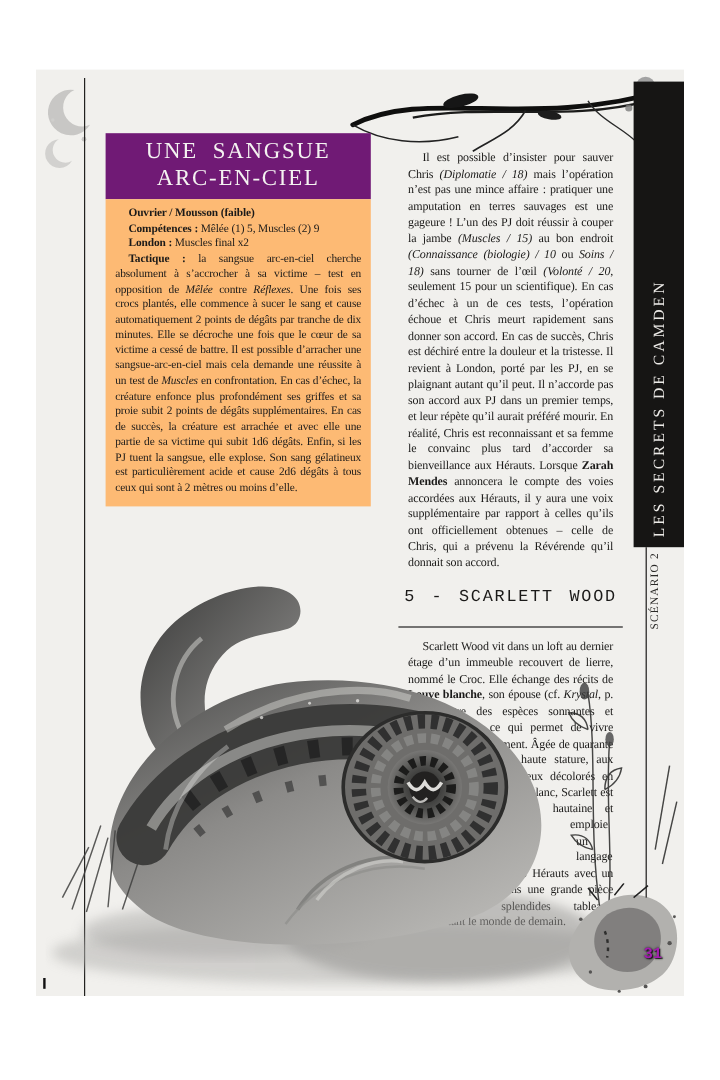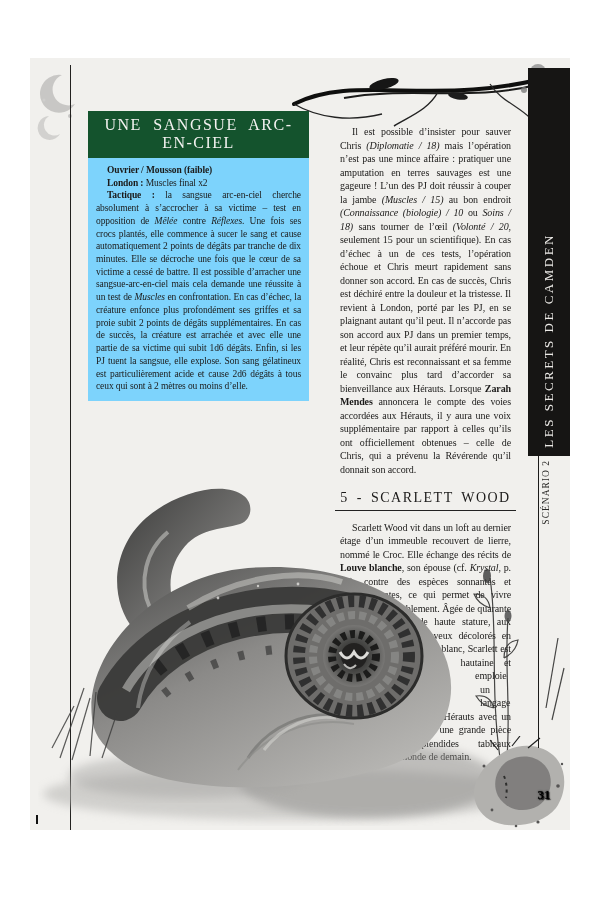--- a/index.html
+++ b/index.html
@@ -4,52 +4,52 @@
 <style>
   html,body{margin:0;padding:0;background:#ffffff;}
   .canvas{position:relative;width:600px;height:900px;background:#ffffff;overflow:hidden;
           font-family:"Liberation Serif", serif;color:#1b1a19;}
   .page{position:absolute;left:30px;top:58px;width:540px;height:772px;background:#f1f0ed;}
   .left-rule{position:absolute;left:40px;top:7px;width:1px;height:765px;background:#22211f;}
   .corner-tick{position:absolute;left:6px;top:757px;width:2px;height:9px;background:#111;}
 
   
   .statblock{position:absolute;left:58px;top:53px;width:221px;}
-  .sb-head{background:#14532d;color:#f4f3f1;text-align:center;font-size:16px;
+  .sb-head{background:#701a75;color:#f4f3f1;text-align:center;font-size:19px;
            letter-spacing:1.5px;word-spacing:6px;padding:5px 4px 6px;}
-  .sb-body{background:#7dd3fc;padding:6px 8px 8px;font-size:9.5px;line-height:1.34;
+  .sb-body{background:#fdba74;padding:6px 8px 8px;font-size:9.5px;line-height:1.34;
            letter-spacing:-0.1px;}
   .sb-body p{margin:0;text-align:justify;}
   .ind{text-indent:11px;}
   .b{font-weight:bold;}
   .i{font-style:italic;}
 
   
   .main-col{position:absolute;left:300px;top:57px;width:191px;font-size:10px;line-height:1.35;
             letter-spacing:-0.1px;}
   .main-col p{margin:10px;text-align:justify;text-indent:12px;}
   .section-title{margin:13px auto 9px;display:table;font-size:14px;font-weight:normal;
                  letter-spacing:1.5px;word-spacing:3px;border-bottom:1.5px solid #222;
-                 padding:0 5px 2px;white-space:nowrap;}
+                 padding:0 5px 14px;white-space:nowrap;font-family:Liberation Mono, monospace;}
   .scarlett{width:191px;}
   .cut{float:left;width:150px;height:185px;
        shape-outside:polygon(0 0,2px 0,2px 75px,55px 106px,100px 132px,140px 160px,150px 185px,0 185px);
        shape-margin:4px;}
 
   
   .side-bar{position:absolute;left:498px;top:10px;width:42px;height:388px;background:#161514;}
   .side-bar span{position:absolute;bottom:8px;left:50%;transform:translateX(-50%) rotate(180deg);
                  writing-mode:vertical-rl;color:#eceae7;font-size:13px;letter-spacing:2.5px;
                  white-space:nowrap;}
   .side-line{position:absolute;left:508px;top:398px;width:1px;height:292px;background:#1c1b1a;}
   .scenario-v{position:absolute;left:511px;top:402px;writing-mode:vertical-rl;
               transform:rotate(180deg);font-size:9.5px;letter-spacing:1px;color:#2a2927;
               white-space:nowrap;}
   .page-num{position:absolute;left:494px;top:729px;width:40px;text-align:center;font-size:13px;
-            font-weight:bold;color:#000000;text-shadow:0 0 2px #222,1px 1px 1px #111;}
+            font-weight:bold;color:#a21caf;text-shadow:0 0 2px #222,1px 1px 1px #111;font-family:Liberation Mono, monospace;}
 
   svg{position:absolute;display:block;}
   .svg-ink{left:258px;top:-2px;}
   .svg-crescent{left:6px;top:12px;}
   .svg-leech{left:8px;top:400px;}
   .svg-boot{left:438px;top:678px;}
 </style>
 </head>
 <body>
 
@@ -76,20 +76,21 @@
       <ellipse cx="170" cy="40" rx="10" ry="3.5" fill="#1d1d1d" transform="rotate(10 170 40)"></ellipse>
       <circle cx="250" cy="16" r="8" fill="#9a9a9a" opacity="0.9"></circle>
       <path d="M258,26 l14,-6 l6,12 l-12,8 Z" fill="#6f6f6e" opacity="0.85"></path>
       <circle cx="236" cy="34" r="3" fill="#7d7d7c" opacity="0.8"></circle>
     </svg>
 
     <div class="statblock">
       <div class="sb-head">UNE SANGSUE ARC-EN-CIEL</div>
       <div class="sb-body">
         <p class="ind"><span class="b">Ouvrier / Mousson (faible)</span></p>
+        <p class="ind"><span class="b">Compétences :</span><span> Mêlée (1) 5, Muscles (2) 9</span></p>
         <p class="ind"><span class="b">London :</span><span> Muscles final x2</span></p>
         <p class="ind"><span class="b">Tactique :</span><span><span> la sangsue arc-en-ciel cherche absolument à s’accrocher à sa victime – test en opposition de </span><span class="i">Mêlée</span><span> contre </span><span class="i">Réflexes</span><span>. Une fois ses crocs plantés, elle commence à sucer le sang et cause automatiquement 2 points de dégâts par tranche de dix minutes. Elle se décroche une fois que le cœur de sa victime a cessé de battre. Il est possible d’arracher une sangsue-arc-en-ciel mais cela demande une réussite à un test de </span><span class="i">Muscles</span><span> en confrontation. En cas d’échec, la créature enfonce plus profondément ses griffes et sa proie subit 2 points de dégâts supplémentaires. En cas de succès, la créature est arrachée et avec elle une partie de sa victime qui subit 1d6 dégâts. Enfin, si les PJ tuent la sangsue, elle explose. Son sang gélatineux est particulièrement acide et cause 2d6 dégâts à tous ceux qui sont à 2 mètres ou moins d’elle.</span></span></p>
       </div>
     </div>
 
     <div class="main-col">
       <p><span>Il est possible d’insister pour sauver Chris </span><span class="i">(Diplomatie / 18)</span><span> mais l’opération n’est pas une mince affaire : pratiquer une amputation en terres sauvages est une gageure ! L’un des PJ doit réussir à couper la jambe </span><span class="i">(Muscles / 15)</span><span> au bon endroit </span><span class="i">(Connaissance (biologie) / 10</span><span> ou </span><span class="i">Soins / 18)</span><span> sans tourner de l’œil </span><span class="i">(Volonté / 20</span><span>, seulement 15 pour un scientifique). En cas d’échec à un de ces tests, l’opération échoue et Chris meurt rapidement sans donner son accord. En cas de succès, Chris est déchiré entre la douleur et la tristesse. Il revient à London, porté par les PJ, en se plaignant autant qu’il peut. Il n’accorde pas son accord aux PJ dans un premier temps, et leur répète qu’il aurait préféré mourir. En réalité, Chris est reconnaissant et sa femme le convainc plus tard d’accorder sa bienveillance aux Hérauts. Lorsque </span><span class="b">Zarah Mendes</span><span> annoncera le compte des voies accordées aux Hérauts, il y aura une voix supplémentaire par rapport à celles qu’ils ont officiellement obtenues – celle de Chris, qui a prévenu la Révérende qu’il donnait son accord.</span></p>
       <h2 class="section-title">5 - SCARLETT WOOD</h2>
       <div class="scarlett">
         <div class="cut"></div>

